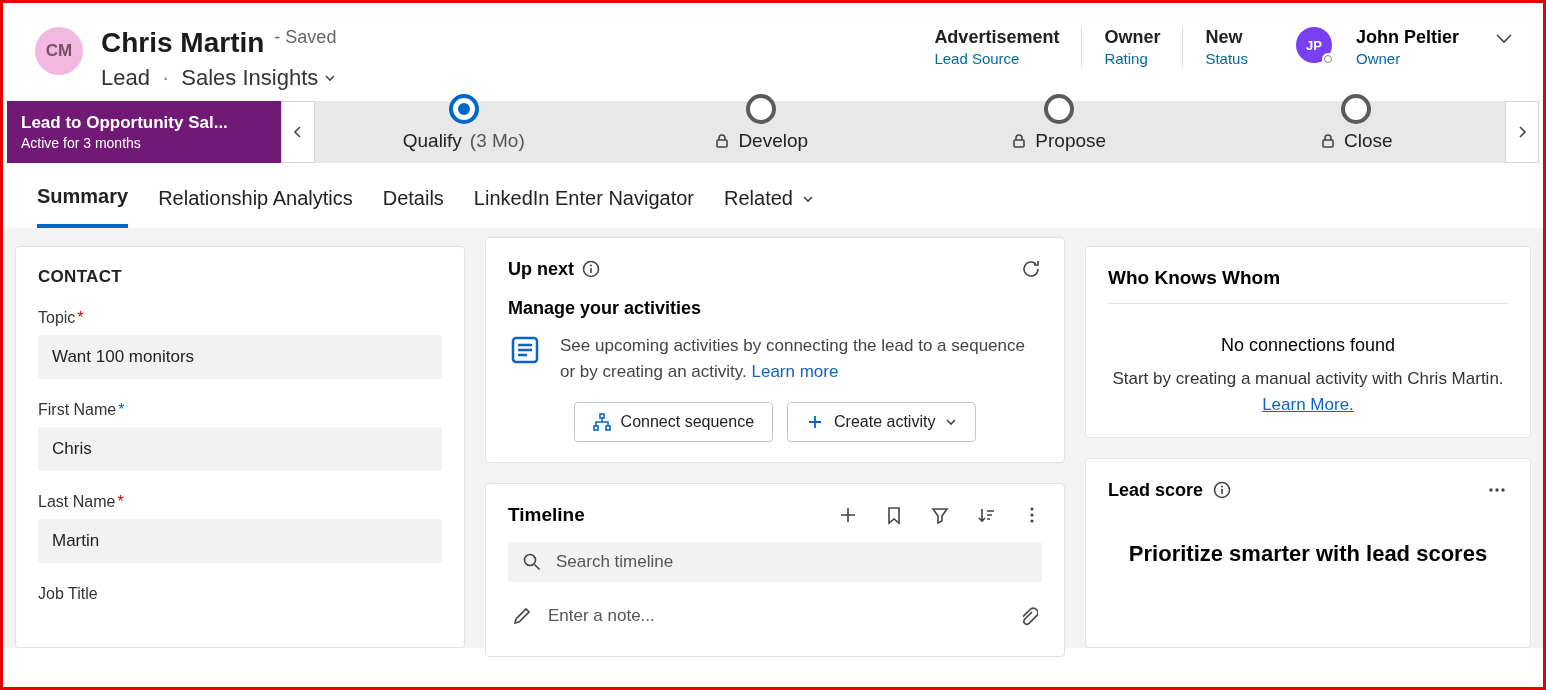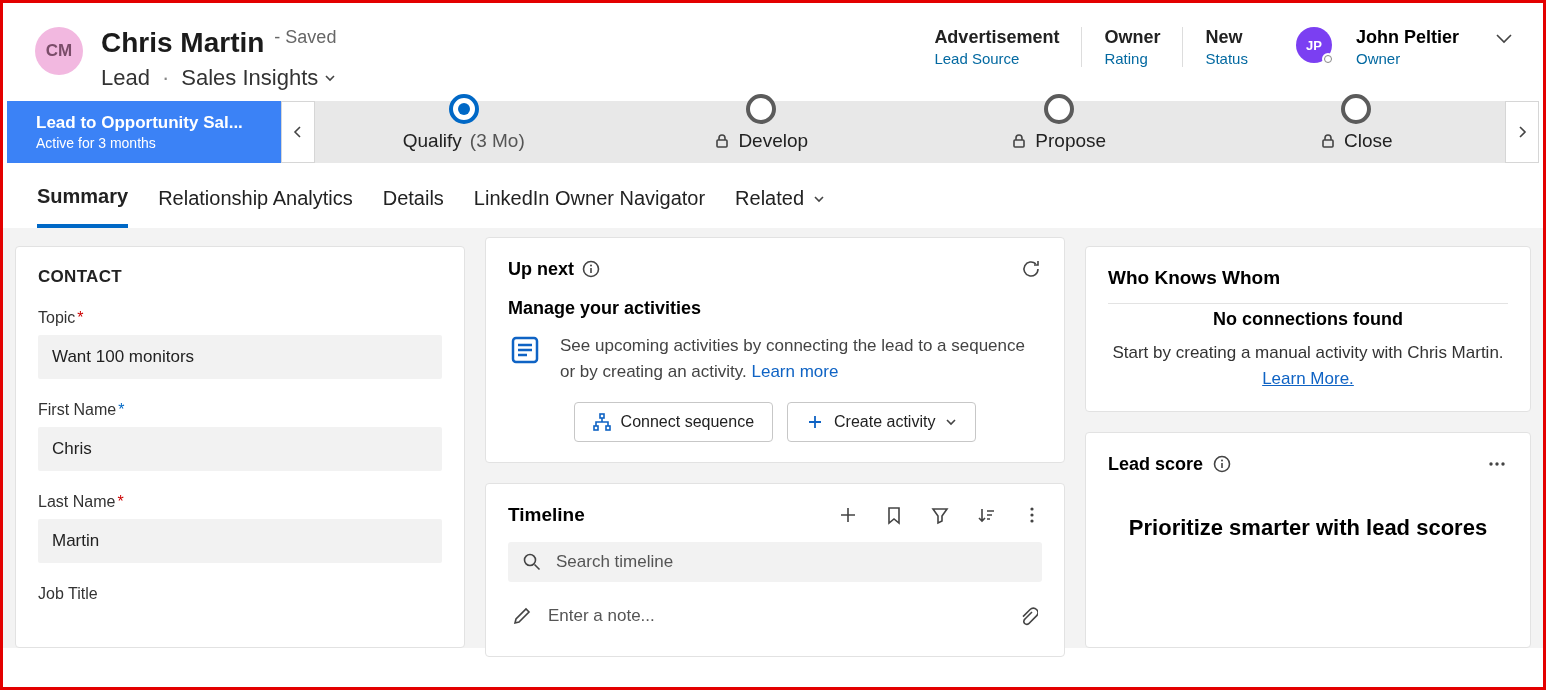--- a/index.html
+++ b/index.html
@@ -22,21 +22,21 @@
   .meta-label { font-size: 15px; color: #0369a1; margin-top: 2px; }
   .owner-cell { display: flex; gap: 24px; padding-left: 26px; }
   .owner-avatar { position: relative; width: 36px; height: 36px; border-radius: 50%; background: #7b3ff2; color: #fff; display: flex; align-items: center; justify-content: center; font-size: 13px; font-weight: 600; }
   .presence { position: absolute; bottom: -2px; right: -2px; width: 12px; height: 12px; border: 2px solid #fff; border-radius: 50%; background: #fff; }
   .presence::after { content: ""; display:block; width:100%; height:100%; border-radius:50%; border:1.5px solid #888; box-sizing:border-box; }
   .owner-name { font-size: 18px; font-weight: 600; color: #000000; }
   .chev-expand { margin-left: 34px; cursor: pointer; }
   
   
   .bpf { display: flex; align-items: stretch; height: 62px; margin: 0 4px; }
-  .bpf-info { background: #3b82f6; color: #fff; padding: 8px 29px; width: 274px; display: flex; flex-direction: column; justify-content: center; }
+  .bpf-info { background: #701a75; color: #fff; padding: 8px 14px; width: 274px; display: flex; flex-direction: column; justify-content: center; }
   .bpf-title { font-size: 17px; font-weight: 600; white-space: nowrap; overflow: hidden; text-overflow: ellipsis; }
   .bpf-sub { font-size: 14px; margin-top: 2px; }
   .bpf-nav { width: 34px; background: #fff; border: 1px solid #d6d6d6; display: flex; align-items: center; justify-content: center; cursor: pointer; }
   .bpf-track { flex: 1; background: #e8e8e8; display: flex; align-items: center; position: relative; justify-content: flex-end; }
   .stage { flex: 1; display: flex; align-items: center; justify-content: center; gap: 8px; position: relative; cursor: pointer; }
   .stage-circle { position: absolute; top: -18px; left: 50%; transform: translateX(-50%); width: 30px; height: 30px; border-radius: 50%; background: #fff; border: 4px solid #5b5b5b; }
   .stage-circle.active { border-color: #0068c6; }
   .stage-circle.active::after { content:""; position:absolute; top:50%; left:50%; width:12px; height:12px; background:#0068c6; border-radius:50%; transform:translate(-50%,-50%); }
   .stage-label { font-size: 19px; color: #222; margin-top: 18px; display:flex; align-items:center; gap:8px;}
   .stage-duration { color: #555; }
@@ -72,21 +72,21 @@
   .btn-row { display:flex; gap:14px; margin-top:18px; justify-content:center; }
   .btn { border:1px solid #c7c7c7; background:#fff; border-radius:4px; padding:10px 18px; font-size:16px; display:flex; align-items:center; gap:10px; cursor:pointer; color:#222; }
   
   .timeline-head { display:flex; align-items:center; justify-content:space-between; }
   .timeline-icons { display:flex; gap:26px; color:#444; }
   .timeline-search { margin-top:16px; background:#f2f2f2; border-radius:3px; padding:10px 14px; display:flex; align-items:center; gap:14px; color:#555; font-size:17px; }
   .timeline-note { margin-top:14px; padding:10px 4px; display:flex; align-items:center; gap:16px; color:#555; font-size:17px; justify-content:space-between;}
   .timeline-note .nleft{display:flex;align-items:center;gap:16px;}
   
   .wkw-title { font-size:19px; font-weight:600; padding-bottom:14px; border-bottom:1px solid #e3e3e3;}
-  .wkw-nc { text-align:center; font-size:18px; font-weight:700; margin-top:5px;}
+  .wkw-nc { text-align:center; font-size:18px; font-weight:400; margin-top:31px;}
   .wkw-body { text-align:center; font-size:17px; color:#333; margin-top:10px; line-height:1.5;}
   
   .ls-head { display:flex; align-items:center; justify-content:space-between; }
   .ls-head .left { display:flex; align-items:center; gap:10px; font-size:18px; font-weight:600;}
   .ls-tag { text-align:center; font-size:22px; font-weight:600; margin-top:40px;}
   
   svg { display:block; }
   .ico-stroke { stroke:#444; stroke-width:1.6; fill:none; }
 </style>
 </head>
@@ -194,21 +194,21 @@
     <svg width="16" height="16" viewBox="0 0 16 16">
         <path d="M6 3l5 5-5 5" class="ico-stroke"></path>
       </svg>
   </div>
 </div>
 
 <div class="tabs">
   <div class="tab active">Summary</div>
   <div class="tab">Relationship Analytics</div>
   <div class="tab">Details</div>
-  <div class="tab">LinkedIn Owner Navigator</div>
+  <div class="tab">LinkedIn Enter Navigator</div>
   <div class="tab">
     <span>Related</span>
     <svg width="14" height="14" viewBox="0 0 14 14">
         <path d="M3 5l4 4 4-4" class="ico-stroke"></path>
       </svg>
   </div>
 </div>
 
 <div class="content">
 

